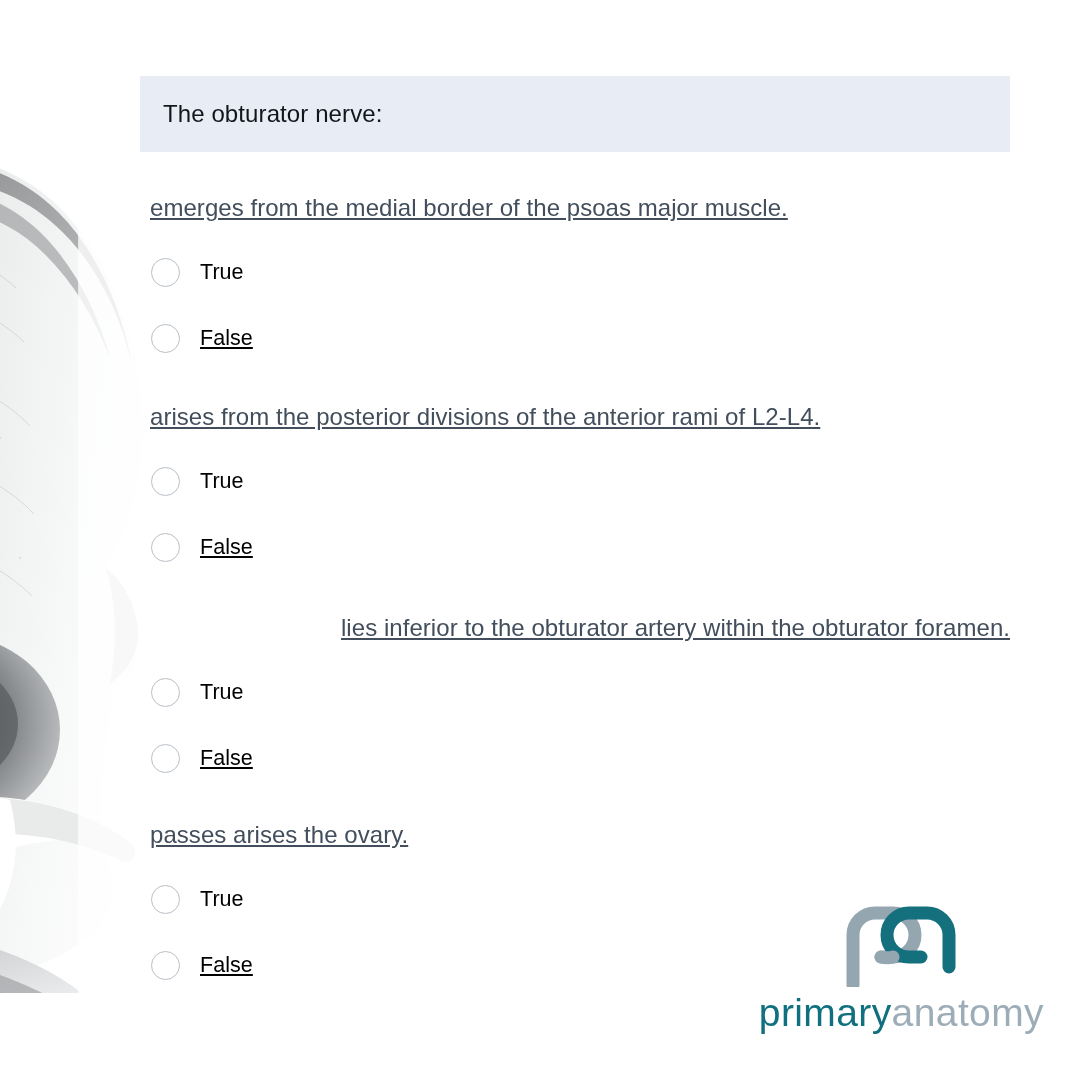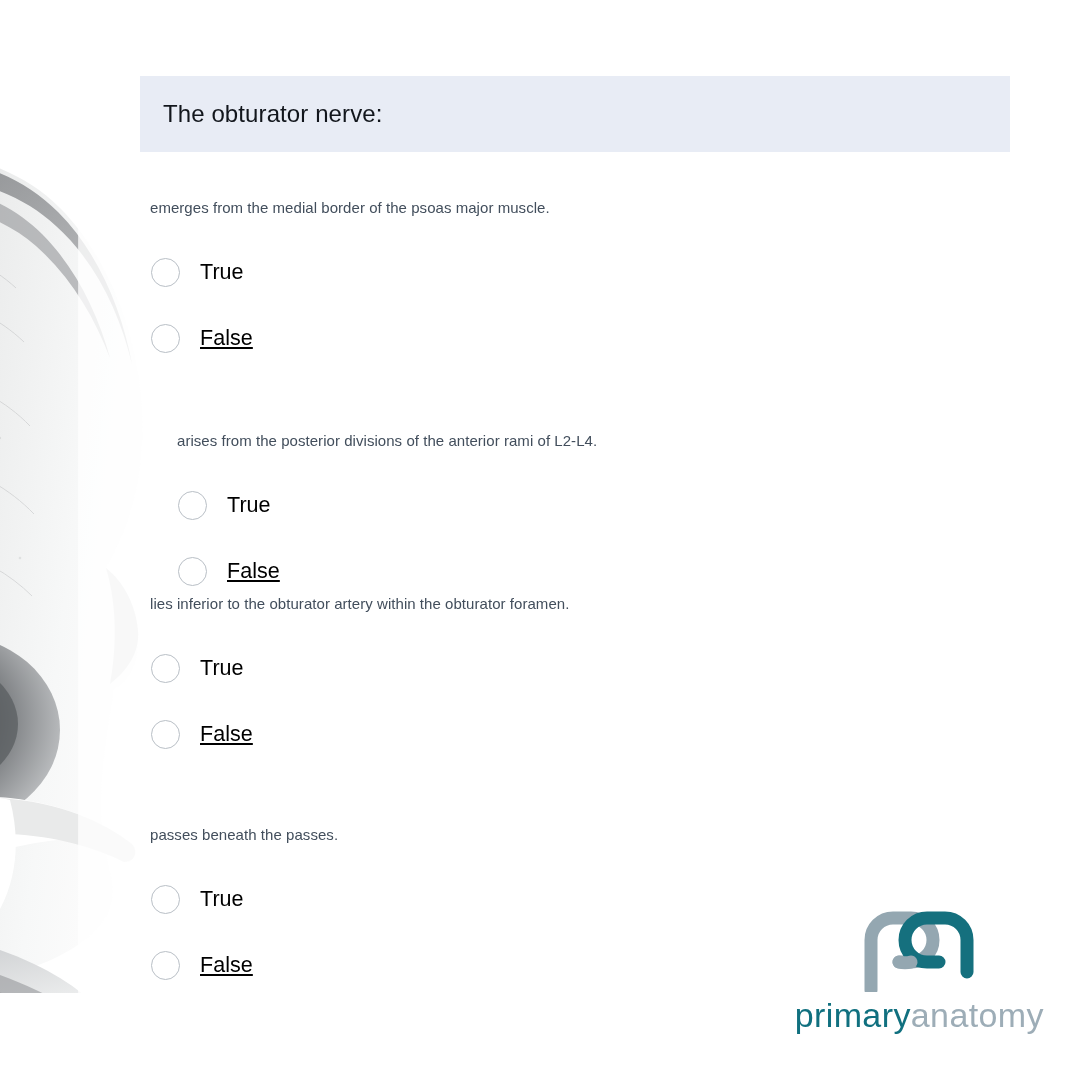--- a/index.html
+++ b/index.html
@@ -55,30 +55,31 @@
     color: #12161c;
     letter-spacing: 0.1px;
   }
 
   .q-block {
     position: absolute;
     left: 150px;
     width: 860px;
   }
   .q-block.b0 { top: 193px; }
-  .q-block.b1 { top: 426px; margin-left: 27px; }
-  .q-block.b2 { top: 589px; }
+  .q-block.b1 { top: 402px; }
+  .q-block.b2 { top: 613px; text-align: right; }
   .q-block.b3 { top: 820px; }
 
   .q-text {
-    font-size: 15px;
+    font-size: 24px;
     color: #424e5c;
     letter-spacing: 0.05px;
     white-space: nowrap;
     line-height: 30px;
+    text-decoration: underline;
   }
 
   .opt-row {
     display: flex;
     align-items: center;
     height: 34px;
     position: absolute;
     left: 1px;
   }
   .opt-row.o0 { top: 62px; }
@@ -108,21 +109,21 @@
     z-index: 3;
     text-align: center;
   }
   #brand .mark {
     width: 120px;
     height: 86px;
     margin: 0 auto 6px auto;
     display: block;
   }
   #brand .wordmark {
-    font-size: 34px;
+    font-size: 39px;
     letter-spacing: 0.4px;
     white-space: nowrap;
     line-height: 1;
   }
   #brand .word-primary { color: #10707f; }
   #brand .word-anatomy { color: #9dadb7; }
 </style>
 </head>
 <body>
 
@@ -261,21 +262,21 @@
       <span class="radio"></span>
       <span class="opt-label">True</span>
     </div>
     <div class="opt-row o1">
       <span class="radio"></span>
       <span class="opt-label">False</span>
     </div>
   </div>
 
   <div class="q-block b3">
-    <div class="q-text">passes beneath the passes.</div>
+    <div class="q-text">passes arises the ovary.</div>
     <div class="opt-row o0">
       <span class="radio"></span>
       <span class="opt-label">True</span>
     </div>
     <div class="opt-row o1">
       <span class="radio"></span>
       <span class="opt-label">False</span>
     </div>
   </div>
 

